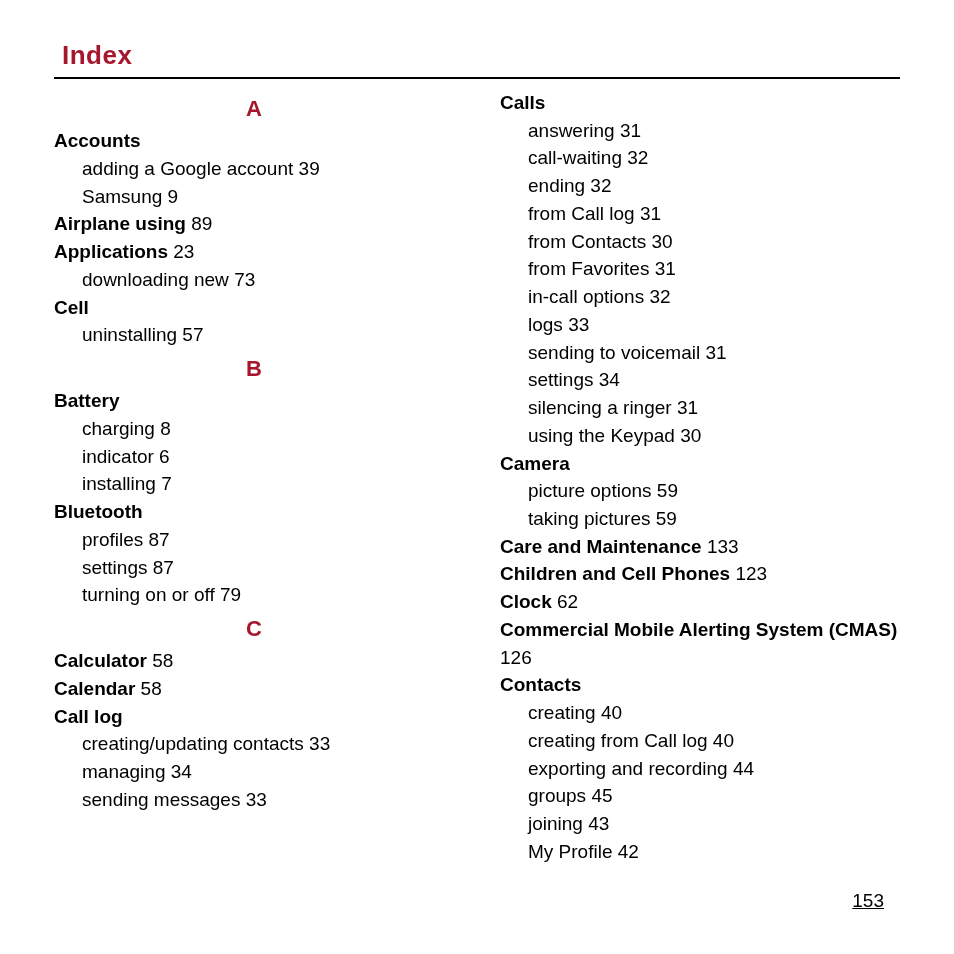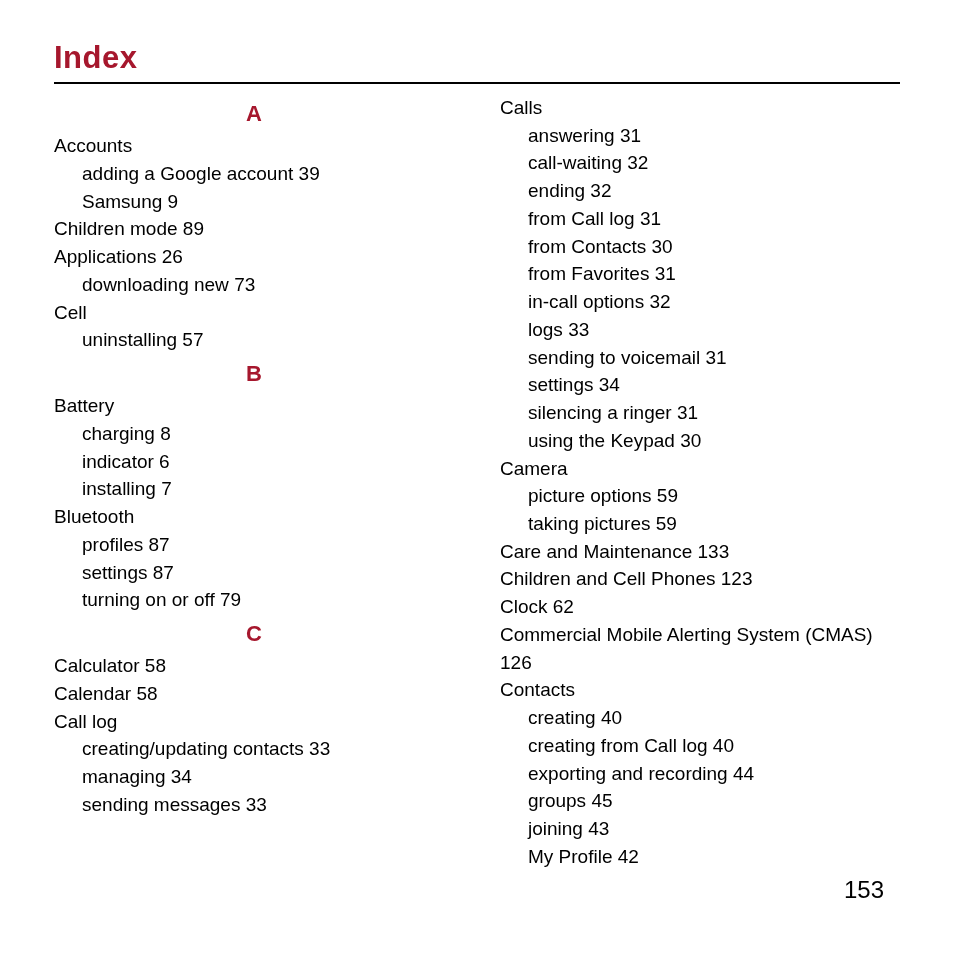--- a/index.html
+++ b/index.html
@@ -13,22 +13,22 @@
     width: 954px;
     height: 954px;
     box-sizing: border-box;
     padding: 40px 54px 30px 54px;
     position: relative;
   }
   .title {
     font-family: "Arial Black", Arial, sans-serif;
     font-weight: 900;
     color: #a6172d;
-    font-size: 31px;
-    margin: 0 0 6px 0;
+    font-size: 26px;
+    margin: 0 0 6px 8px;
     letter-spacing: 0.5px;
   }
   .rule {
     border: none;
     border-top: 2px solid #000;
     margin: 0 0 10px 0;
   }
   .columns {
     display: flex;
     gap: 46px;
@@ -44,47 +44,48 @@
     text-align: center;
     margin: 4px 0 2px 0;
   }
   .entry {
     font-family: "Helvetica Neue", Arial, sans-serif;
     font-size: 19px;
     line-height: 1.46;
     font-stretch: condensed;
   }
   .bold {
-    font-weight: 400;
+    font-weight: 700;
   }
   .sub {
     padding-left: 28px;
   }
   .page-num {
     position: absolute;
-    bottom: 50px;
+    bottom: 42px;
     right: 70px;
-    font-size: 24px;
+    font-size: 19px;
     font-family: Arial, sans-serif;
+    text-decoration: underline;
   }
 </style>
 </head>
 <body>
 
 <div class="page">
   <h1 class="title">Index</h1>
   <hr class="rule">
   <div class="columns">
     <div class="col entry" id="col-left">
         <div class="letter">A</div>
         <div><span class="bold">Accounts</span></div>
         <div class="sub"><span>adding a Google account</span> <span>39</span></div>
         <div class="sub"><span>Samsung</span> <span>9</span></div>
-        <div><span class="bold">Children mode</span> <span>89</span></div>
-        <div><span class="bold">Applications</span> <span>26</span></div>
+        <div><span class="bold">Airplane using</span> <span>89</span></div>
+        <div><span class="bold">Applications</span> <span>23</span></div>
         <div class="sub"><span>downloading new</span> <span>73</span></div>
         <div><span class="bold">Cell</span></div>
         <div class="sub"><span>uninstalling</span> <span>57</span></div>
         <div class="letter">B</div>
         <div><span class="bold">Battery</span></div>
         <div class="sub"><span>charging</span> <span>8</span></div>
         <div class="sub"><span>indicator</span> <span>6</span></div>
         <div class="sub"><span>installing</span> <span>7</span></div>
         <div><span class="bold">Bluetooth</span></div>
         <div class="sub"><span>profiles</span> <span>87</span></div>

